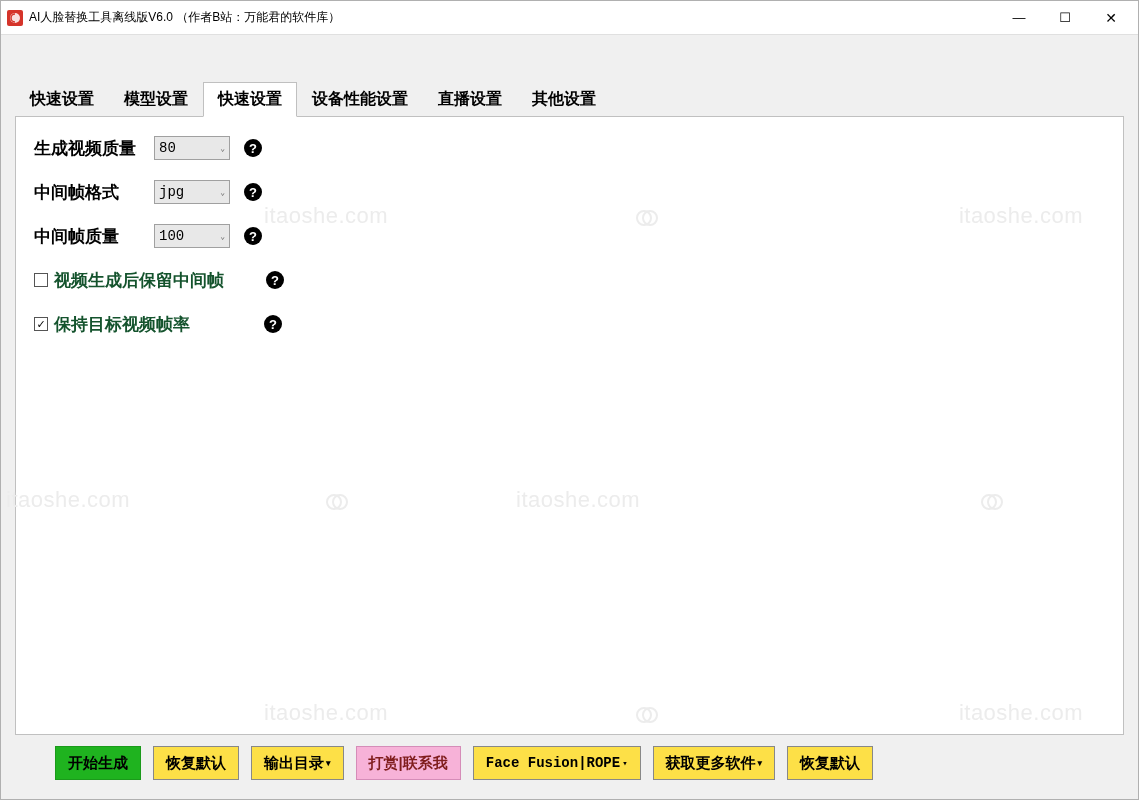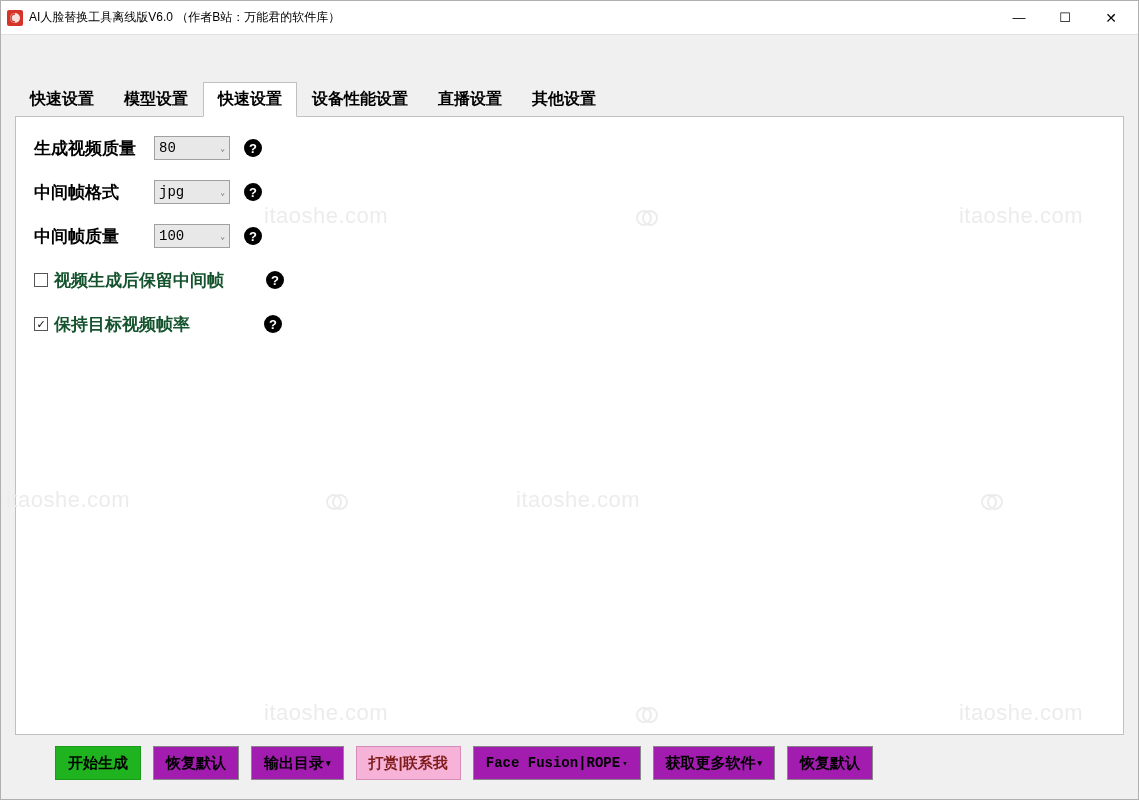--- a/index.html
+++ b/index.html
@@ -166,21 +166,21 @@
     display: flex;
     align-items: center;
     padding: 8px 26px 6px 40px;
     gap: 12px;
     justify-content: flex-start;
   }
   .btn {
     height: 34px;
     padding: 0 12px;
     border: 1px solid #888;
-    background: #a21caf;
+    background: #fde047;
     font-size: 15px;
     font-weight: bold;
     display: inline-flex;
     align-items: center;
     cursor: pointer;
     font-family: inherit;
   }
   .btn.green { background: #1fb31f; color: #000; border-color: #1b9a1b; }
   .btn.pink  { background: #f7b2d8; color: #7f1d1d; border-color: #d58cb8; }
   .btn.mono { font-family: "Courier New", monospace; font-size: 14px; }

